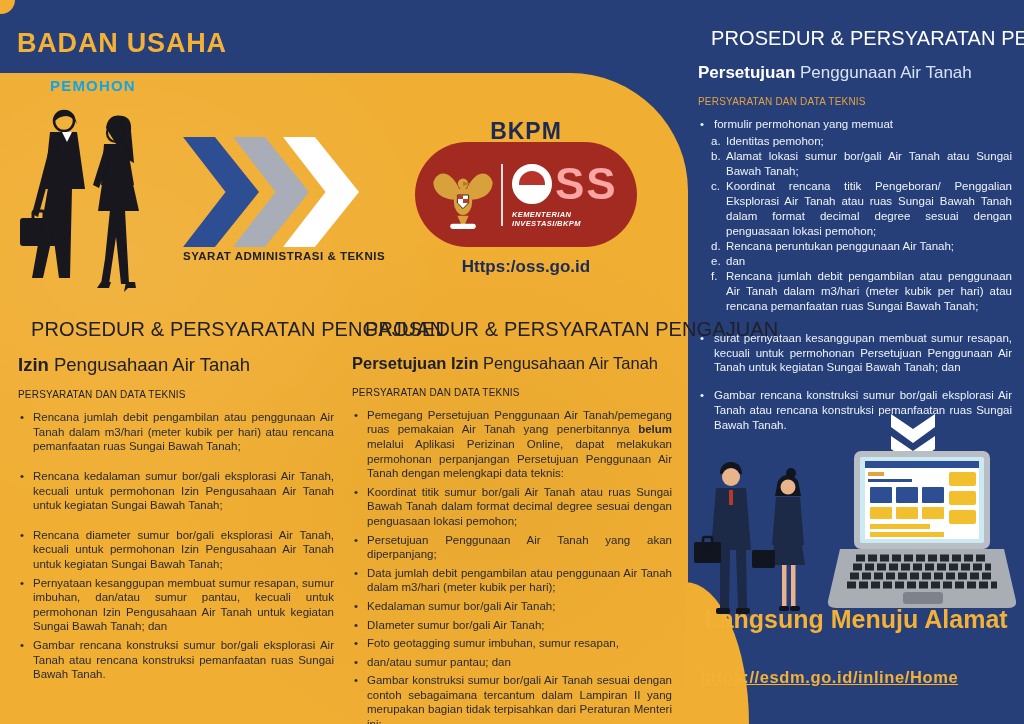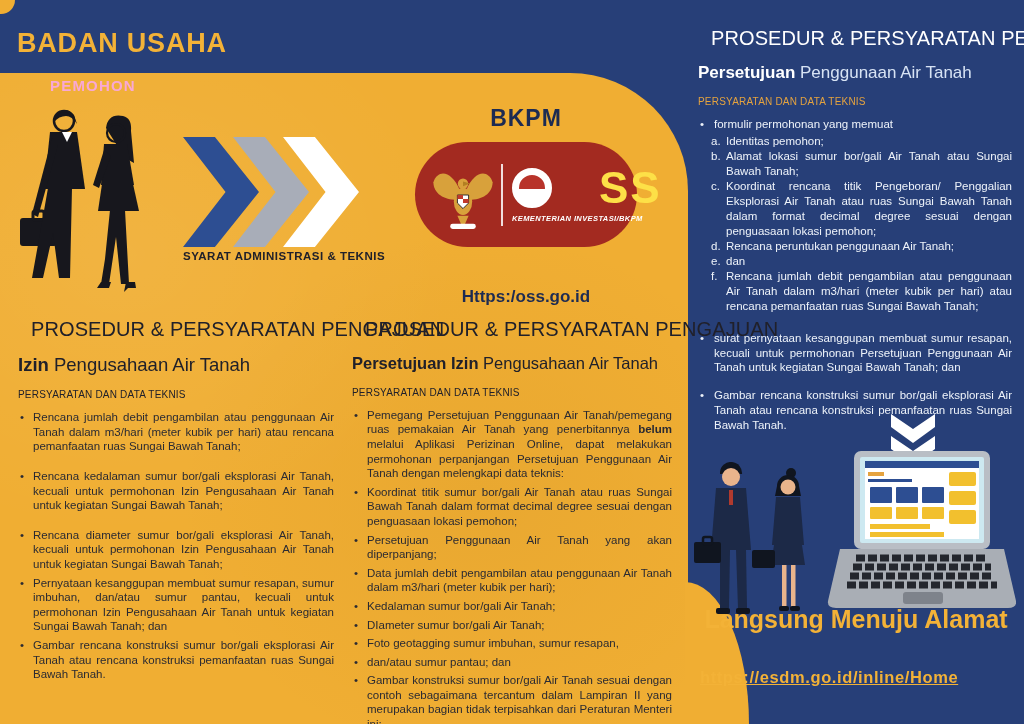--- a/index.html
+++ b/index.html
@@ -13,47 +13,47 @@
       #F0AE33;
     border-top-right-radius:118px;}
   .yellow-foot{position:absolute;left:685px;top:582px;width:64px;height:142px;
     background:#F0AE33;border-top-right-radius:64px 142px;}
   .corner-notch{position:absolute;left:0;top:0;width:15px;height:14px;
     background:#F0AE33;border-bottom-right-radius:15px;}
   
   .title{position:absolute;left:17px;top:28px;font-size:27px;font-weight:800;
     color:#F3B237;letter-spacing:.8px;}
   .pemohon{position:absolute;left:50px;top:77px;font-size:15px;font-weight:800;
-    color:#f9a8d4;letter-spacing:1.2px;text-align:right;}
+    color:#0ea5e9;letter-spacing:1.2px;text-align:right;}
   .people-left{position:absolute;left:8px;top:100px;width:165px;height:195px;}
   .chevrons{position:absolute;left:183px;top:137px;display:flex;}
   .chev{width:76px;height:110px;
     clip-path:polygon(0 0,42% 0,100% 50%,42% 100%,0 100%,56% 50%);}
   .c1{background:#2D4E92;}
   .c2{background:#A8ADB8;margin-left:-26px;}
   .c3{background:#FFFFFF;margin-left:-26px;}
   .chev-caption{position:absolute;left:183px;top:250px;font-size:11.5px;
     font-weight:800;color:#20202A;letter-spacing:.5px;white-space:nowrap;}
-  .bkpm-label{position:absolute;left:415px;top:105px;width:222px;text-align:center;
+  .bkpm-label{position:absolute;left:415px;top:118px;width:222px;text-align:center;
     font-size:23px;font-weight:800;color:#1D2B52;letter-spacing:1px;}
   
   .oss-pill{position:absolute;left:415px;top:142px;width:222px;height:105px;
     background:#A32A20;border-radius:54px;display:flex;align-items:center;}
   .garuda{width:64px;height:82px;margin-left:16px;flex:0 0 auto;}
   .pill-divider{width:2px;height:62px;background:rgba(255,255,255,.85);
     margin:0 9px 0 6px;flex:0 0 auto;}
   .oss-right{display:flex;flex-direction:column;align-items:flex-start;}
   .oss-word{display:flex;align-items:center;}
   .oss-o{width:26px;height:26px;border:7px solid #fff;border-radius:50%;
     background:linear-gradient(#B8332A 52%, #fff 52%);margin-right:3px;}
-  .oss-ss{font-size:44px;font-weight:800;color:#fde047;letter-spacing:2px;line-height:1;margin-left:44px;}
+  .oss-ss{font-size:44px;font-weight:800;color:#fca5a5;letter-spacing:2px;line-height:1;}
   .oss-ministry{font-size:7.5px;font-weight:700;font-style:italic;color:#fff;
     letter-spacing:.4px;margin-top:4px;}
   .oss-url{position:absolute;left:415px;top:257px;width:222px;text-align:center;
-    font-size:17px;font-weight:700;color:#1D2B52;text-decoration:none;margin-top:30px;}
+    font-size:17px;font-weight:700;color:#1D2B52;text-decoration:none;}
   
   .col{position:absolute;}
   .col h1{margin:13px;font-size:20px;font-weight:400;letter-spacing:.1px;
     white-space:nowrap;color:#20202A;}
   .col h2{margin:5px 0 0;font-size:18.5px;font-weight:400;color:#20202A;line-height:1.2;}
   .col h2 b{font-weight:800;}
   .col h3{margin:13px 0 0;font-size:10px;font-weight:400;color:#20202A;letter-spacing:.2px;}
   .col ul{list-style:none;margin:10px 0 0;padding:0;font-size:11.5px;line-height:1.27;
     text-align:justify;color:#2A2A32;}
   .col li{position:relative;padding-left:15px;margin-bottom:4px;}

